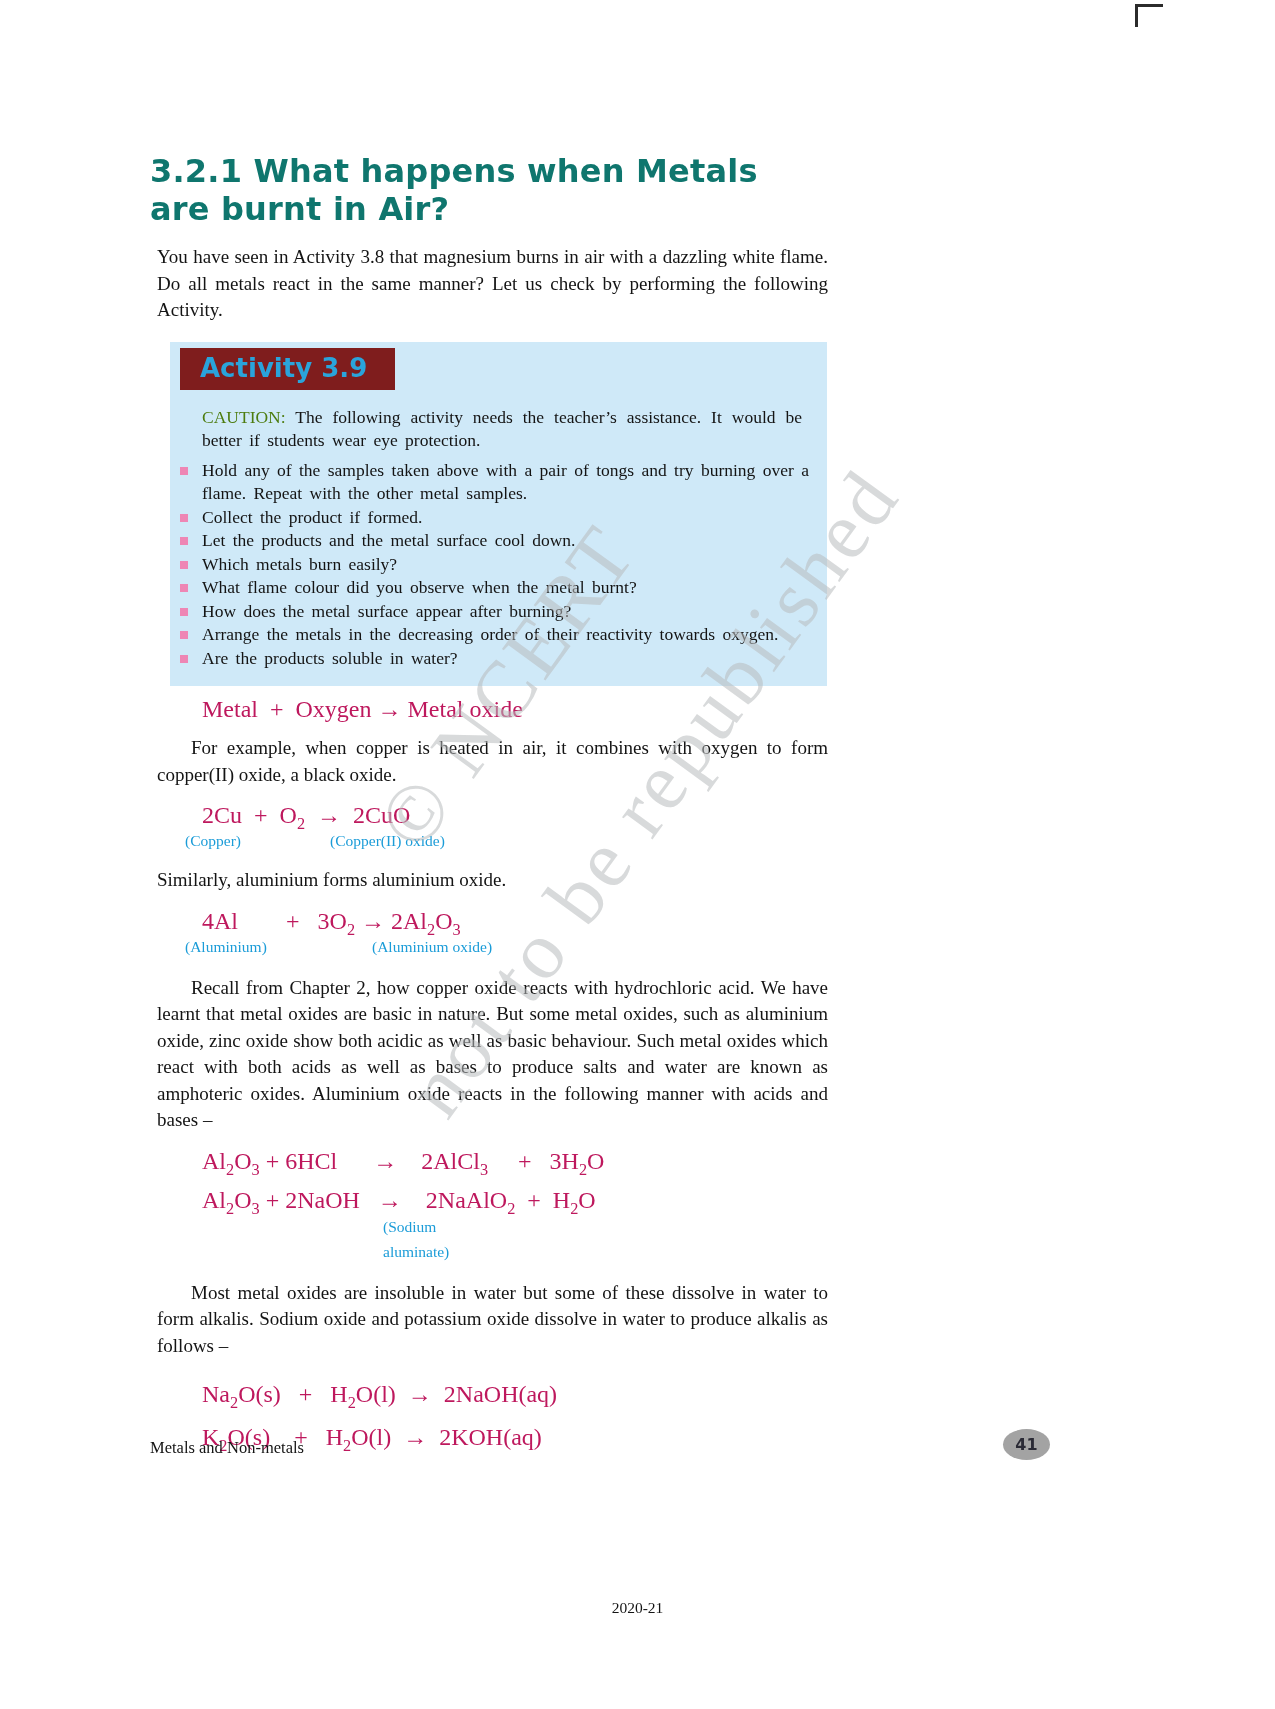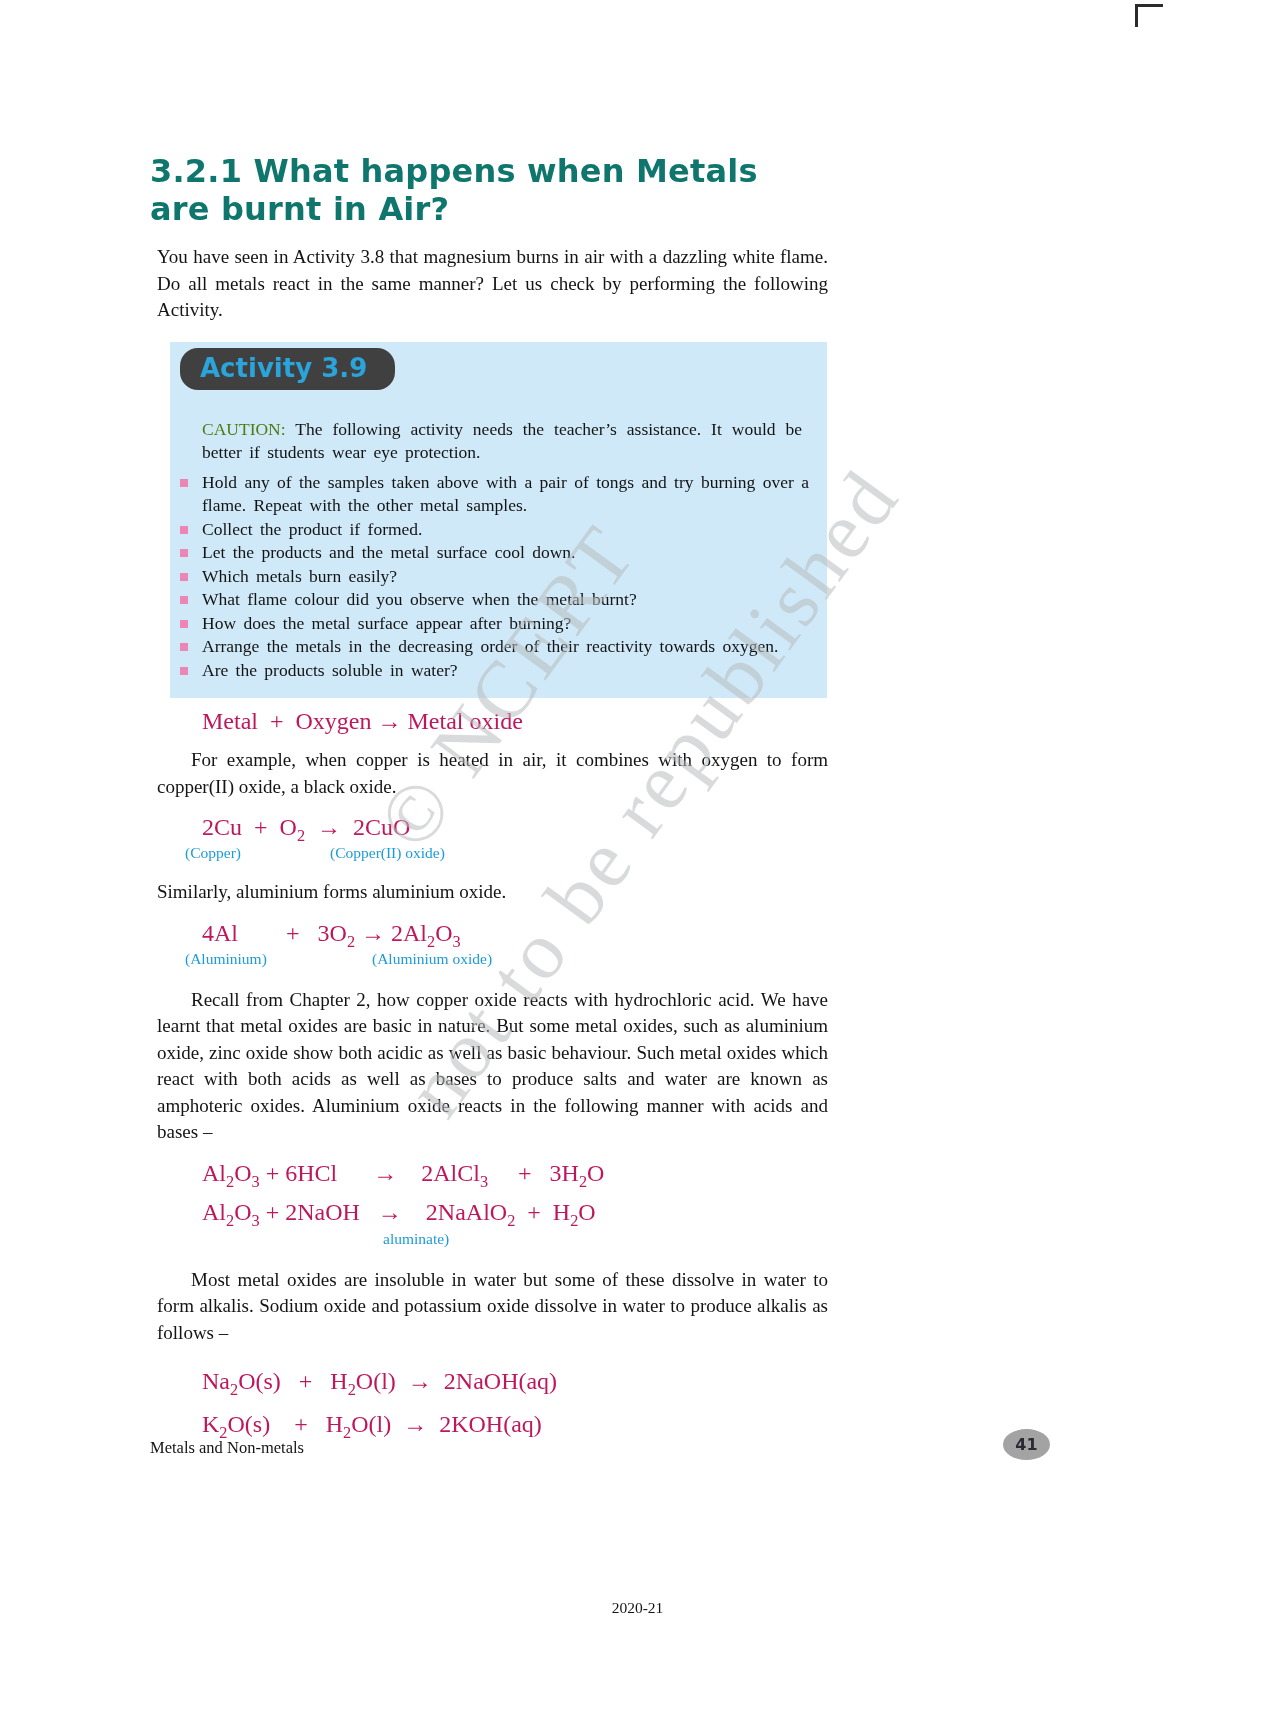--- a/index.html
+++ b/index.html
@@ -61,28 +61,27 @@
   }
   .indent { text-indent: 34px; }
   .activity-box {
     margin: 18px 0 0 20px;
     width: 657px;
     background: #cfe9f8;
     padding: 6px 18px 16px 10px;
   }
   .activity-title {
     display: inline-block;
-    background: #404040;
+    background: #7f1d1d;
     color: #2aa4db;
     font-family: "DejaVu Sans", "Liberation Sans", sans-serif;
     font-weight: bold;
     font-size: 26px;
     padding: 5px 28px 7px 20px;
-    margin-bottom: 24px;
-    border-radius: 18px;
+    margin-bottom: 12px;
   }
   .caution-par {
     margin: 4px 0 6px 22px;
     width: 600px;
     font-size: 17.5px;
     line-height: 23.5px;
     text-align: justify;
     word-spacing: 3px;
   }
   .caution-word { color: #4d7c0f; }
@@ -229,20 +228,21 @@
 
     <p class="body-par mt14">Similarly, aluminium forms aluminium oxide.</p>
 
     <div class="eq mt14">4Al        +   3O<sub>2</sub> → 2Al<sub>2</sub>O<sub>3</sub></div>
     <div class="eq-label"><span class="lw187">(Aluminium)</span><span>(Aluminium oxide)</span></div>
 
     <p class="body-par indent mt16">Recall from Chapter 2, how copper oxide reacts with hydrochloric acid. We have learnt that metal oxides are basic in nature. But some metal oxides, such as aluminium oxide, zinc oxide show both acidic as well as basic behaviour. Such metal oxides which react with both acids as well as bases to produce salts and water are known as amphoteric oxides. Aluminium oxide reacts in the following manner with acids and bases –</p>
 
     <div class="eq mt14">Al<sub>2</sub>O<sub>3</sub> + 6HCl      →    2AlCl<sub>3</sub>     +   3H<sub>2</sub>O</div>
     <div class="eq mt12">Al<sub>2</sub>O<sub>3</sub> + 2NaOH   →    2NaAlO<sub>2</sub>  +  H<sub>2</sub>O</div>
+    <div class="sodium-label">(Sodium</div>
     <div class="sodium-label">aluminate)</div>
 
     <p class="body-par indent mt16">Most metal oxides are insoluble in water but some of these dissolve in water to form alkalis. Sodium oxide and potassium oxide dissolve in water to produce alkalis as follows –</p>
 
     <div class="eq mt22">Na<sub>2</sub>O(s)   +   H<sub>2</sub>O(l)  →  2NaOH(aq)</div>
     <div class="eq mt16">K<sub>2</sub>O(s)    +   H<sub>2</sub>O(l)  →  2KOH(aq)</div>
 
   </div>
 
   <div class="footer-chapter">Metals and Non-metals</div>

